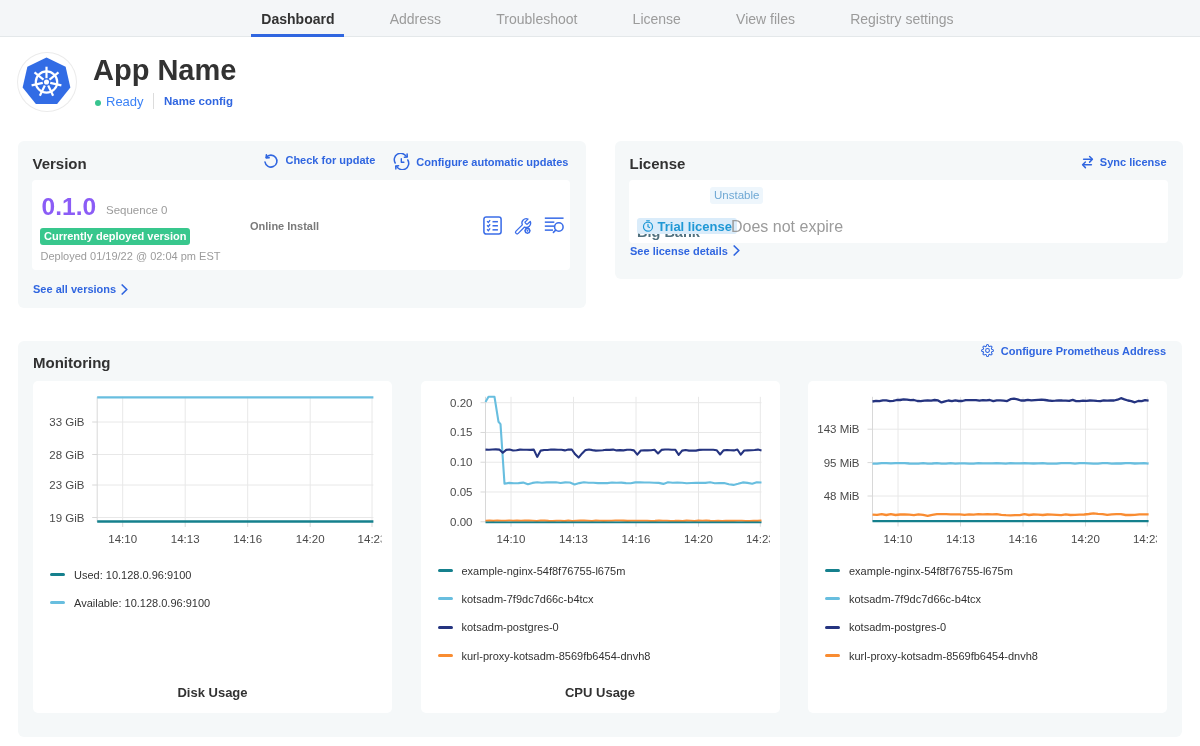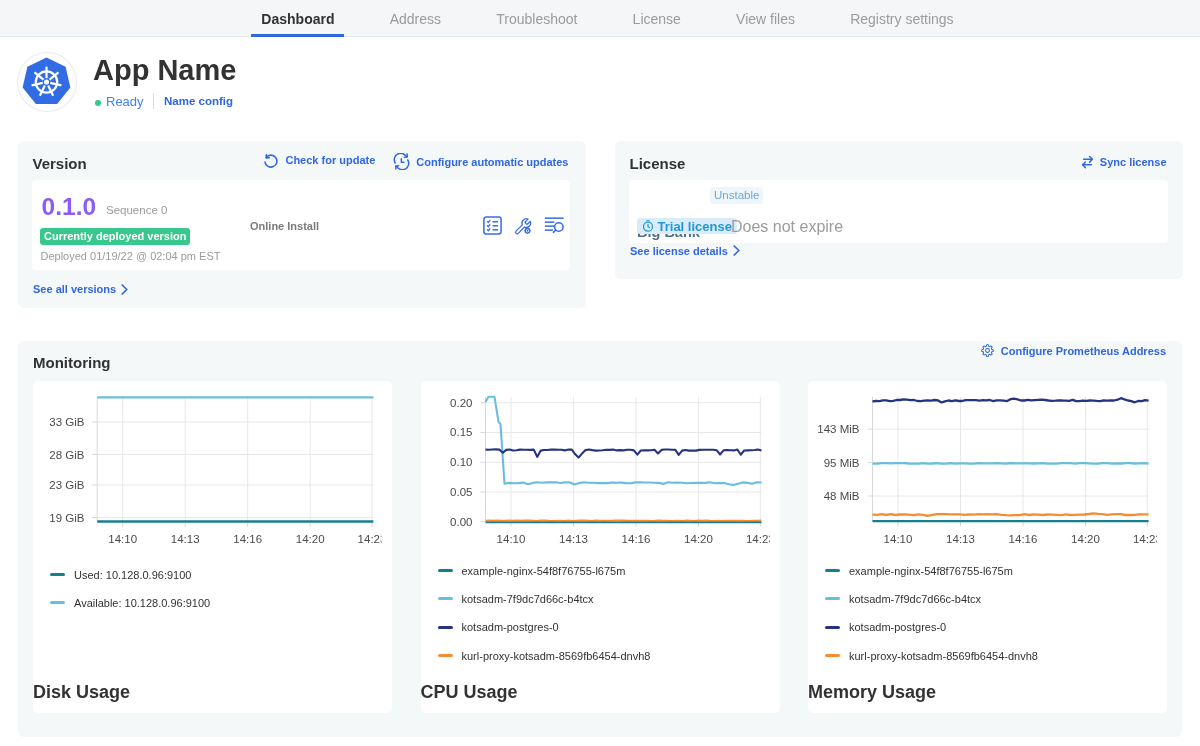--- a/index.html
+++ b/index.html
@@ -46,21 +46,21 @@
 .bigbank { position:absolute; left:8px; top:9.5px; font-size:14.5px; line-height:14px; font-weight:700; color:#50707e;margin-top:36px; }
 .unstable { position:absolute; left:81px; top:7px; height:17px; line-height:17px; background:#eef6fc; color:#6fa8d4; font-size:11.5px; border-radius:3px; padding:0 4px; }
 .badge-trial { position:absolute; left:7.5px; top:38.5px; height:16px; display:flex; align-items:center; background:#daecfa; color:#1f98d5; font-size:13px; font-weight:700; border-radius:3px; padding:8px 5px; }
 .noexpire { position:absolute; left:102px; top:41px; font-size:16px; line-height:11.5px; color:#9b9b9b; }
 
 #mcard { left:18px; top:340.5px; width:1164px; height:396.5px; }
 #mcard h2 { left:15px; top:14.5px; }
 #mcard .cfgprom { position:absolute; right:16px; top:1px; display:flex; align-items:center; height:18px; }
 .chart { position:absolute; top:40px; width:359px; height:332.5px; background:#fff; border-radius:5px; }
 #c1 { left:15px; } #c2 { left:402.5px; } #c3 { left:790px; }
-.ctitle { position:absolute; top:305px; width:100%; font-size:18px; line-height:13px; font-weight:700; color:#323232; }
+.ctitle { position:absolute; top:305px; width:100%; text-align:center; font-size:13px; line-height:13px; font-weight:700; color:#323232; }
 .legend { position:absolute; left:17px; }
 .lrow { display:flex; align-items:center; height:28.3px; font-size:11px; color:#323232; }
 .dash { width:15px; height:3px; border-radius:1.5px; margin-right:9px; flex:none; }
 svg text { font-family:"Liberation Sans", sans-serif; }
 .icolink svg { margin-right:6px; }
 </style>
 </head>
 <body>
 
 <div class="nav">
@@ -211,21 +211,20 @@
     </div>
     <div class="ctitle">CPU Usage</div>
   </div>
   <div class="chart" id="c3">
     <div class="legend" style="top:176px;">
       <div class="lrow"><span class="dash" style="background:#15808d;"></span>example-nginx-54f8f76755-l675m</div>
       <div class="lrow"><span class="dash" style="background:#68bedf;"></span>kotsadm-7f9dc7d66c-b4tcx</div>
       <div class="lrow"><span class="dash" style="background:#253480;"></span>kotsadm-postgres-0</div>
       <div class="lrow"><span class="dash" style="background:#f98c31;"></span>kurl-proxy-kotsadm-8569fb6454-dnvh8</div>
     </div>
-    <div class="ctitle">Memory Usage</div>
   </div>
 </div>
 
 <svg class="abs" id="plots" style="left:0;top:0;" width="1200" height="746">
 <line x1="97.2" y1="422.00" x2="373.4" y2="422.00" stroke="#e8e8e8" stroke-width="1"></line>
 <line x1="92.2" y1="422.00" x2="97.2" y2="422.00" stroke="#d8d8d8" stroke-width="1"></line>
 <text x="84.5" y="426.00" text-anchor="end" font-size="11.5" fill="#4a4a4a">33 GiB</text>
 <line x1="97.2" y1="454.50" x2="373.4" y2="454.50" stroke="#e8e8e8" stroke-width="1"></line>
 <line x1="92.2" y1="454.50" x2="97.2" y2="454.50" stroke="#d8d8d8" stroke-width="1"></line>
 <text x="84.5" y="458.50" text-anchor="end" font-size="11.5" fill="#4a4a4a">28 GiB</text>

